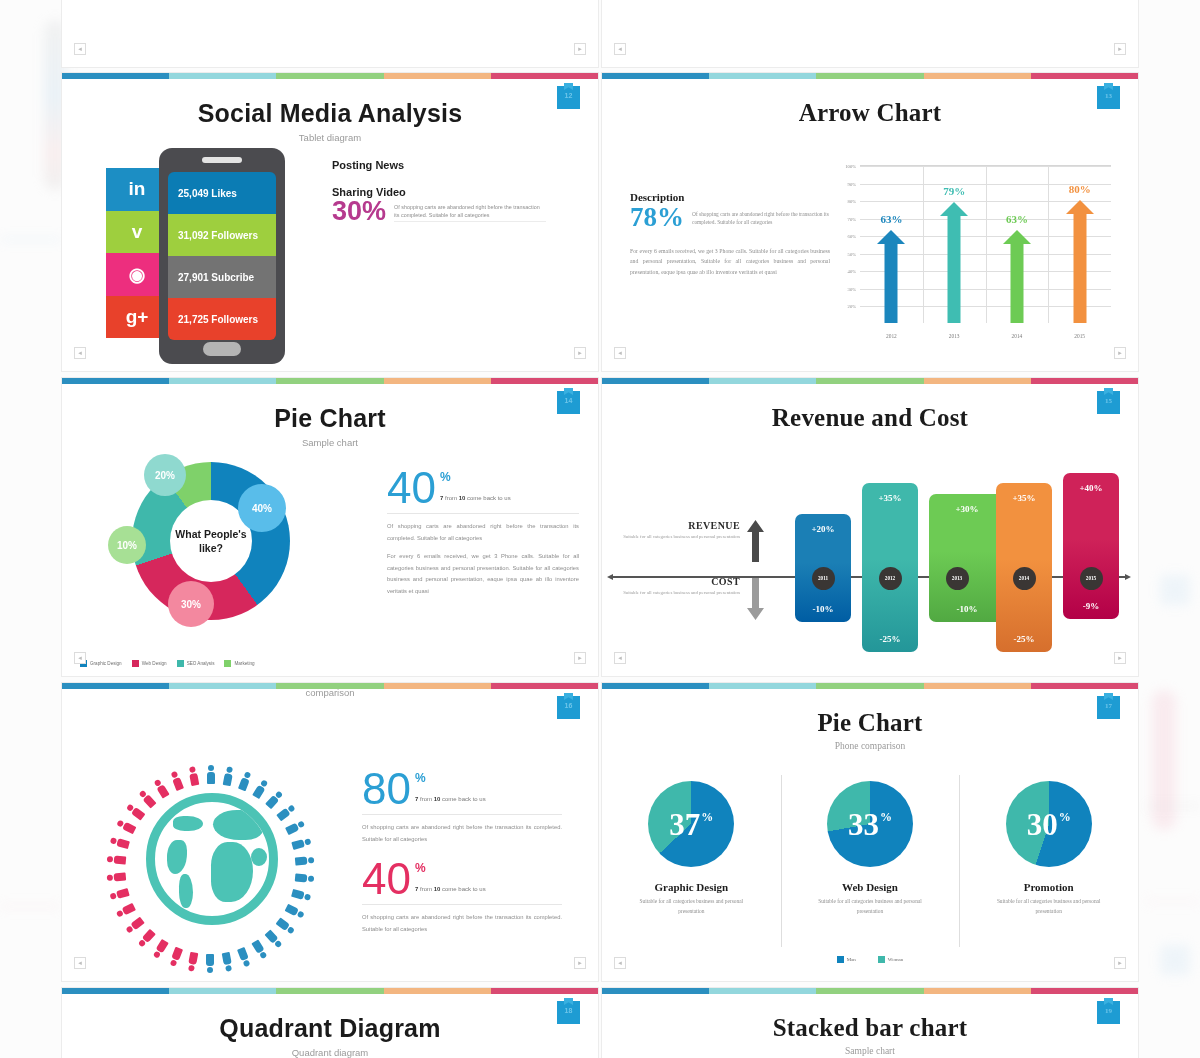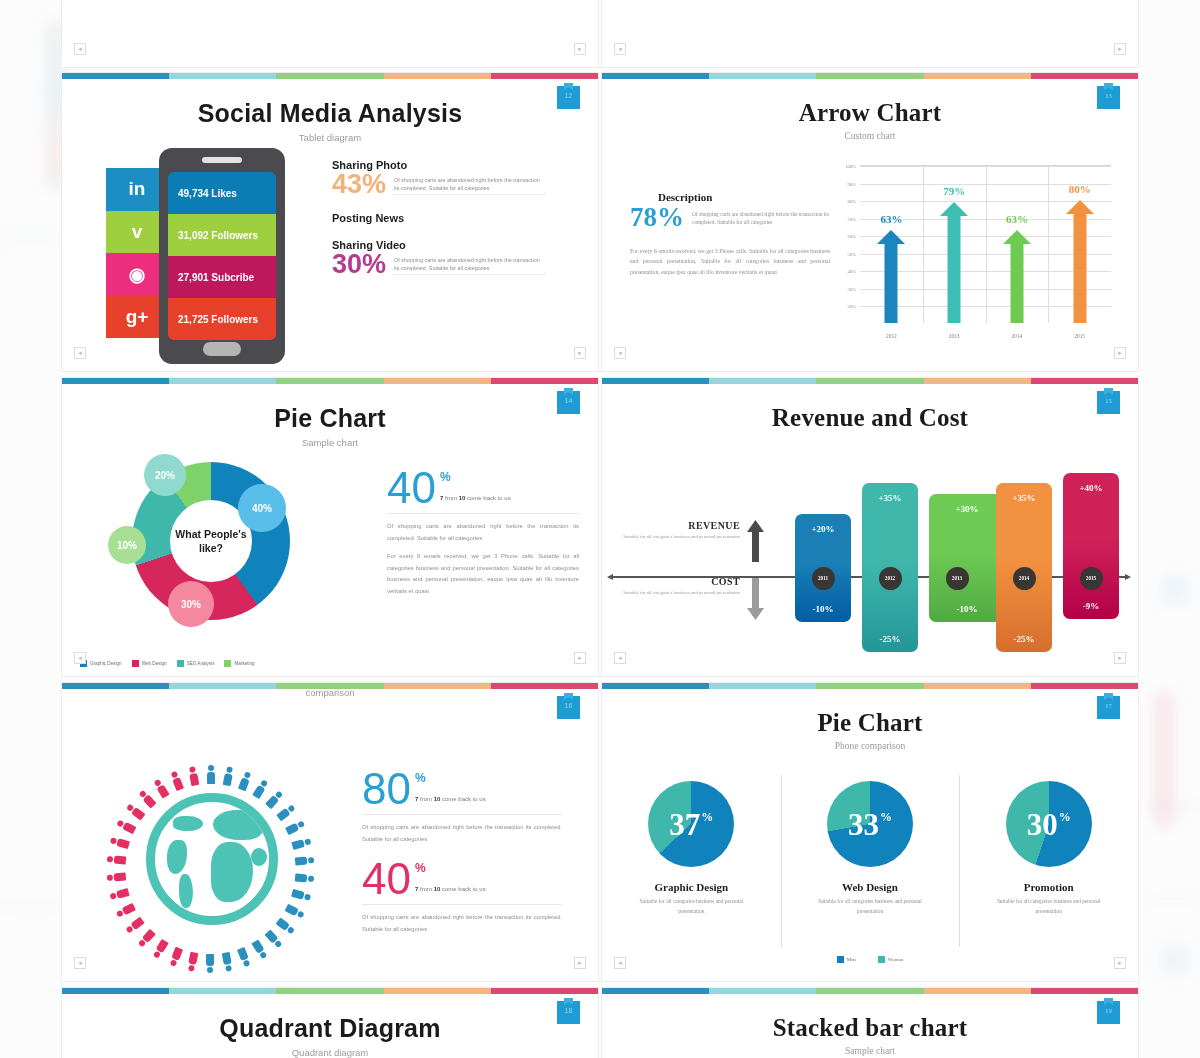--- a/index.html
+++ b/index.html
@@ -79,21 +79,21 @@
   .sma-stats { position: absolute; left: 270px; top: 14px; width: 250px; }
   .stat { margin-bottom: 15px; }
   .stat .sl { font-size: 11px; font-weight: bold; color: #1d1d1d; margin-bottom: 1px; }
   .stat .row2 { display: flex; align-items: flex-start; }
   .stat .pct { font-size: 27px; font-weight: bold; line-height: .92; }
   .stat .txt { font-size: 5.4px; color: #8e8e8e; line-height: 1.5; margin-left: 8px;
                padding-top: 4px; border-bottom: 1px solid #ececec; padding-bottom: 2px; width: 152px; }
 
   
   .ac-left { position: absolute; left: 28px; top: 118px; width: 200px; }
-  .ac-left .h { font-size: 11px; font-weight: bold; color: #1d1d1d; margin-left: 28px; }
+  .ac-left .h { font-size: 11px; font-weight: bold; color: #1d1d1d; }
   .ac-num { display: flex; align-items: flex-start; margin-top: 2px; }
   .ac-num .p { font-size: 27px; font-weight: bold; color: #2b9fd4; line-height: .95; }
   .ac-num .t { font-size: 5.4px; color: #8e8e8e; line-height: 1.55; margin-left: 8px; padding-top: 5px; }
   .ac-para { font-size: 5.8px; color: #8e8e8e; line-height: 1.85; margin-top: 15px; text-align: justify; }
   .ac-chart { position: absolute; left: 228px; top: 92px; width: 285px; height: 180px; }
   .ac-plot { position: absolute; left: 30px; top: 0; right: 4px; bottom: 22px;
              border-top: 1px solid #d6d6d6; }
   .gl { position: absolute; left: 0; right: 0; height: 1px; background: #dedede; }
   .vl { position: absolute; top: 0; bottom: 0; width: 1px; background: #dedede; }
   .yt { position: absolute; right: 100%; margin-right: 4px; font-size: 4.6px; color: #8e8e8e;
@@ -221,36 +221,29 @@
       <div class="sma-body">
         <div class="icontower">
           <div class="cell" style="background:#1c8ec4">in</div>
           <div class="cell" style="background:#9ecf3e">v</div>
           <div class="cell" style="background:#ed2e7e">◉</div>
           <div class="cell" style="background:#e8412b">g+</div>
         </div>
         <div class="phone">
           <div class="speaker"></div>
           <div class="screen">
-            <div class="row" style="background:#0b7cb4">49,734 Likes</div>
+            <div class="row" style="background:#0b7cb4">25,049 Likes</div>
             <div class="row" style="background:#9ecf3e">31,092 Followers</div>
-            <div class="row" style="background:#be185d">27,901 Subcribe</div>
+            <div class="row" style="background:#737373">27,901 Subcribe</div>
             <div class="row" style="background:#e8412b">21,725 Followers</div>
           </div>
           <div class="home"></div>
         </div>
 
         <div class="sma-stats">
-          <div class="stat">
-            <div class="sl">Sharing Photo</div>
-            <div class="row2">
-              <div class="pct" style="color:#f2b27a">43%</div>
-              <div class="txt">Of shopping carts are abandoned right before the transaction its completed. Suitable for all categories</div>
-            </div>
-          </div>
           <div class="stat">
             <div class="sl">Posting  News</div>
           </div>
           <div class="stat">
             <div class="sl">Sharing Video</div>
             <div class="row2">
               <div class="pct" style="color:#b63a8e">30%</div>
               <div class="txt">Of shopping carts are abandoned right before the transaction its completed. Suitable for all categories</div>
             </div>
           </div>
@@ -263,21 +256,20 @@
     <div class="slide col1 row-1">
       <div class="stripe">
           <i style="background: rgb(43, 143, 192);"></i>
           <i style="background: rgb(147, 215, 221);"></i>
           <i style="background: rgb(146, 209, 127);"></i>
           <i style="background: rgb(243, 182, 129);"></i>
           <i style="background: rgb(217, 74, 114);"></i>
         </div>
       <div class="badge">13</div>
       <div class="title">Arrow Chart</div>
-      <div class="subtitle">Custom chart</div>
 
       <div class="ac-left">
         <div class="h">Description</div>
         <div class="ac-num">
           <div class="p">78%</div>
           <div class="t">Of shopping carts are abandoned right before the transaction its completed. Suitable for all categories</div>
         </div>
         <div class="ac-para">For every 6 emails received, we get 3 Phone calls. Suitable for all categories business and personal presentation, Suitable for all categories business and personal presentation, eaque ipsa quae ab illo inventore veritatis et quasi</div>
       </div>
 

